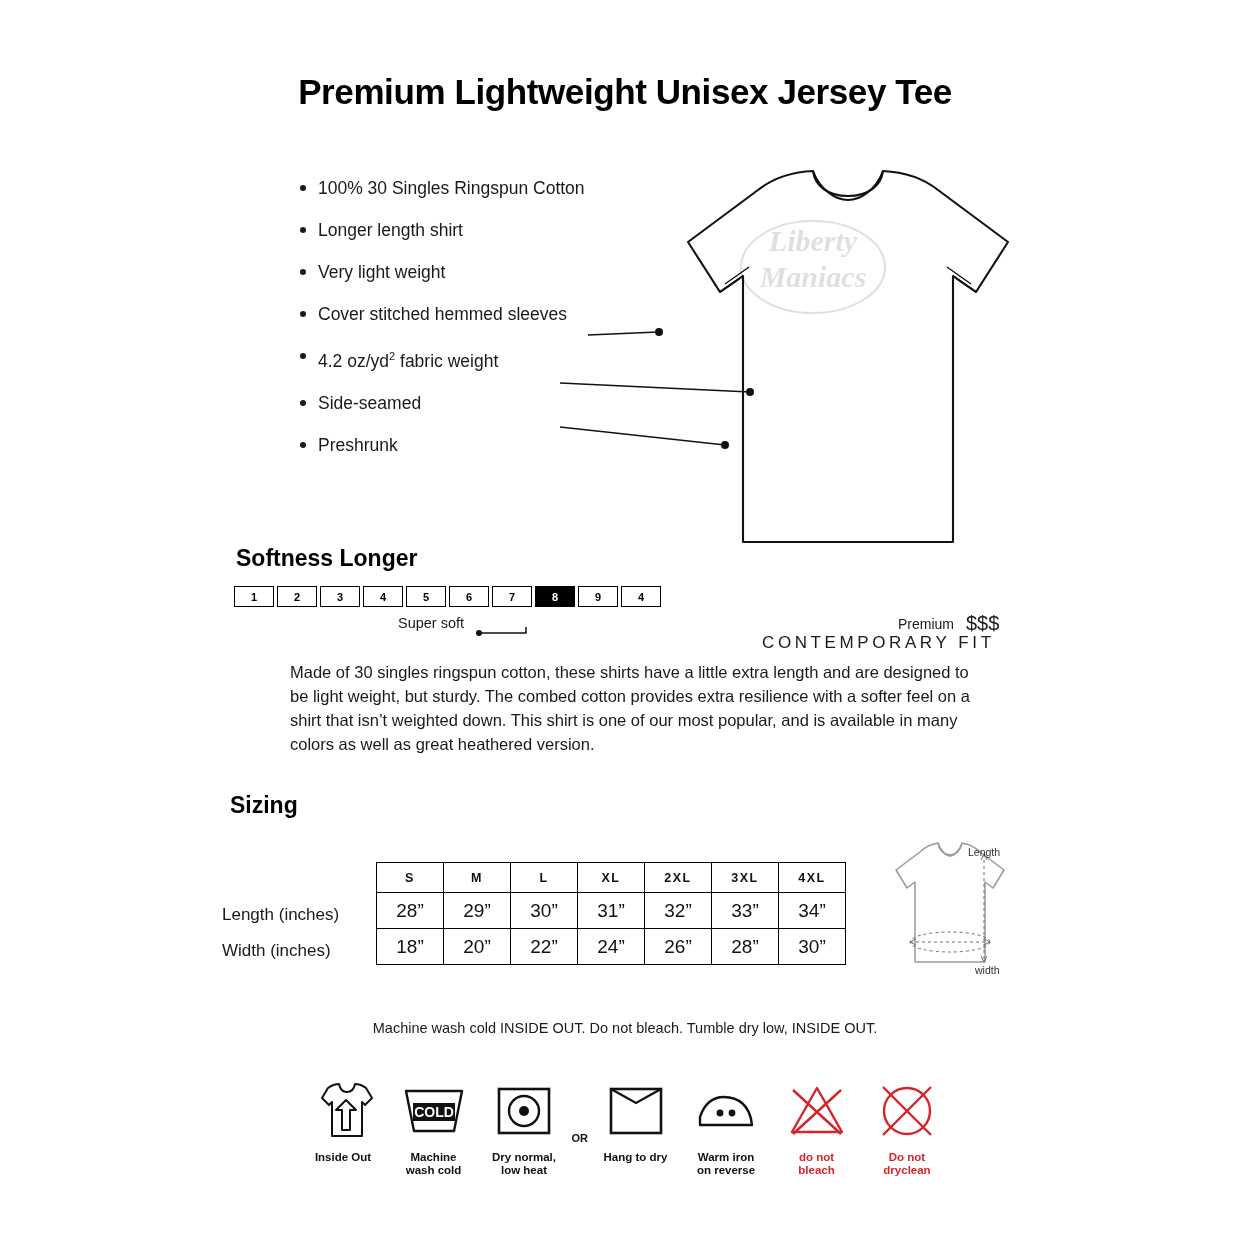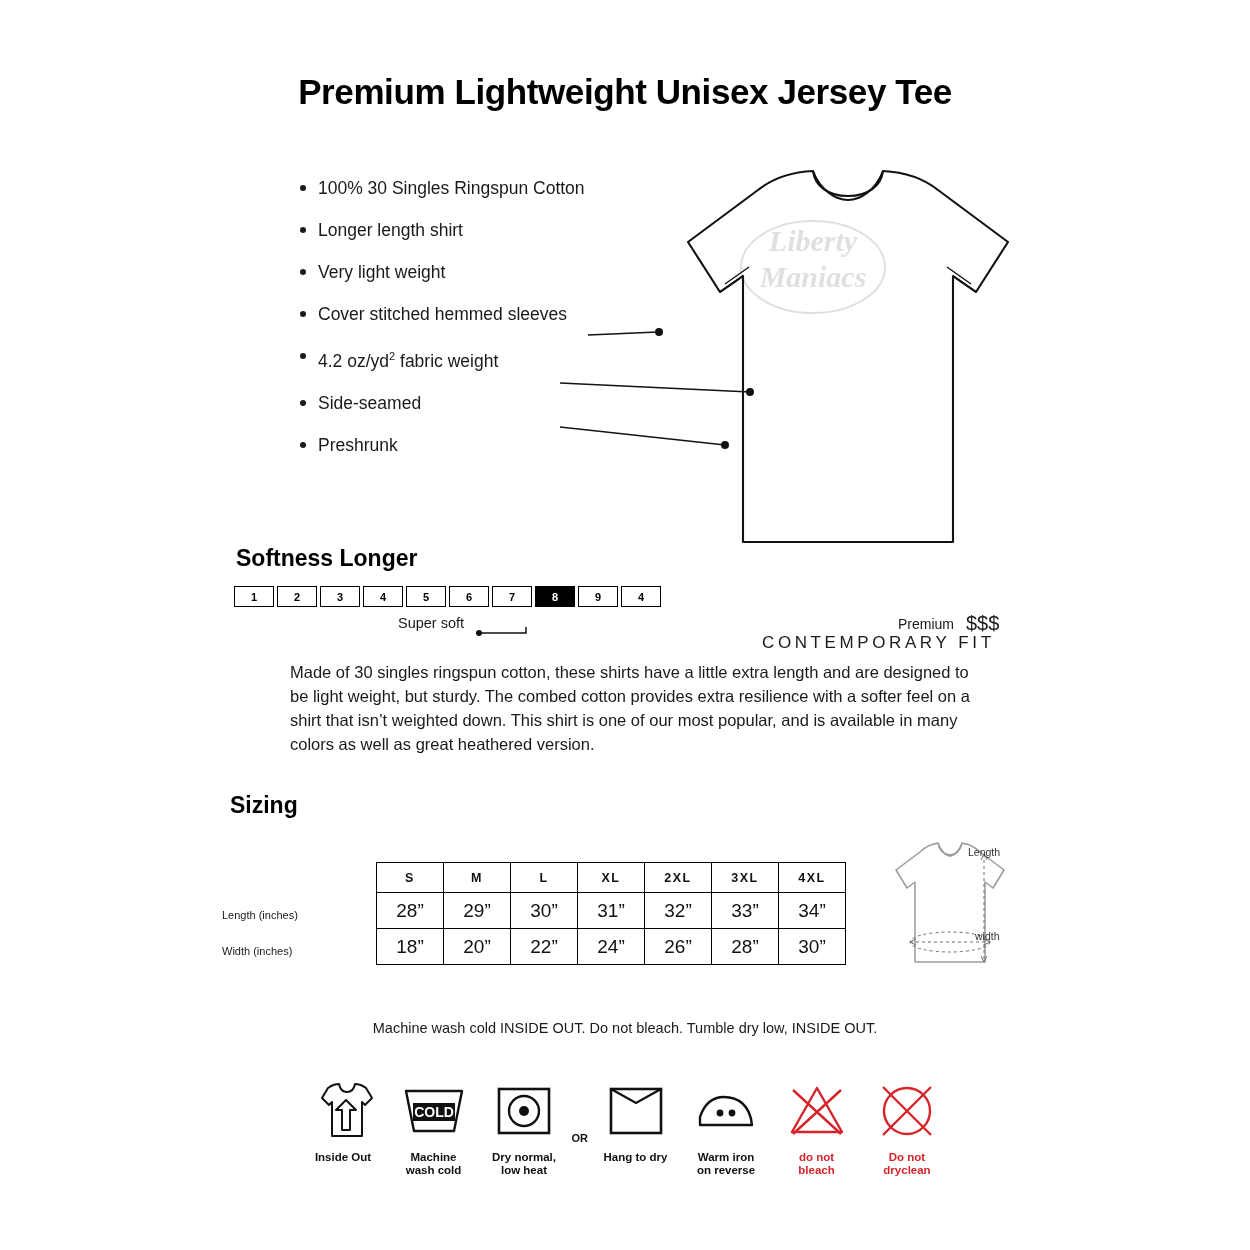--- a/index.html
+++ b/index.html
@@ -154,21 +154,21 @@
     font-size: 23px;
     font-weight: bold;
     color: #000;
   }
   .size-row-labels {
     position: absolute;
     top: 898px;
     left: 222px;
     width: 150px;
     text-align: left;
-    font-size: 11px;
+    font-size: 17px;
     color: #1a1a1a;
   }
   .size-row-labels div { height: 36px; line-height: 34px; }
 
   table.sizing {
     position: absolute;
     top: 862px;
     left: 376px;
     border-collapse: collapse;
   }
@@ -198,21 +198,21 @@
   }
   .size-note-length {
     position: absolute;
     top: 846px;
     left: 968px;
     font-size: 10.5px;
     color: #333;
   }
   .size-note-width {
     position: absolute;
-    top: 930px;
+    top: 964px;
     left: 975px;
     font-size: 10.5px;
     color: #333;
   }
 
   
   .care-text {
     position: absolute;
     top: 1020px;
     left: 0;

